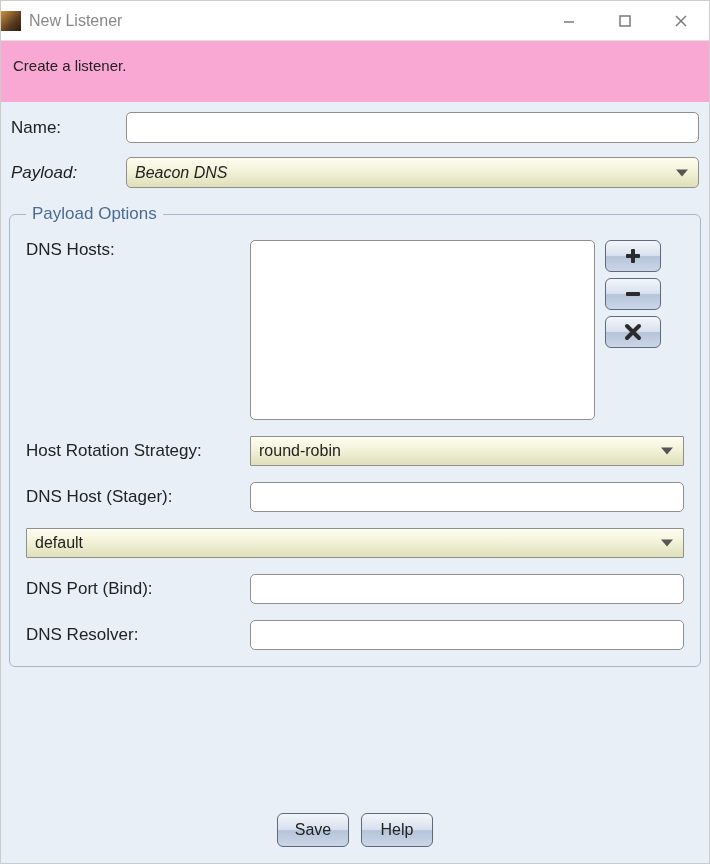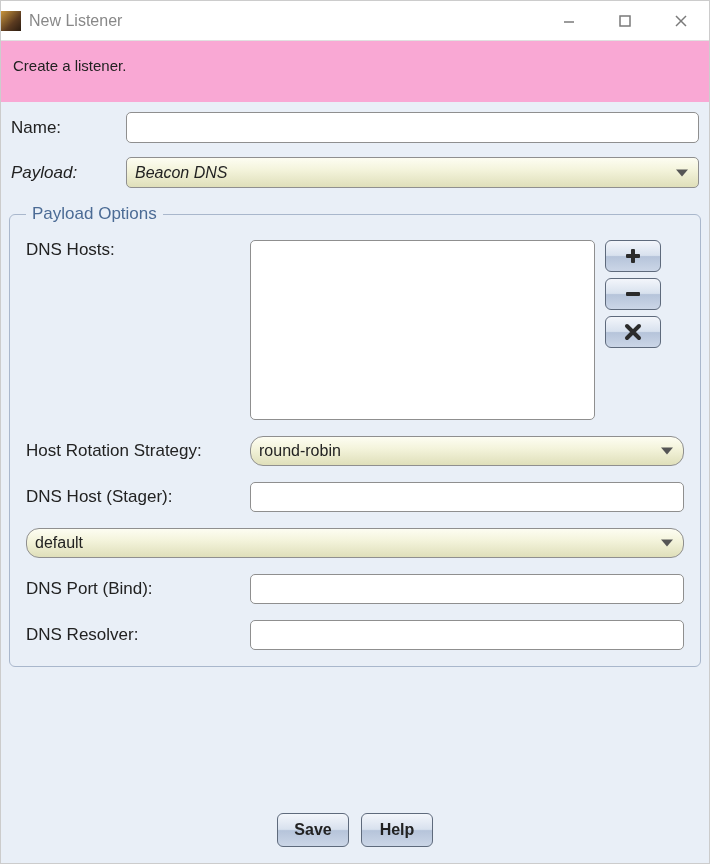--- a/index.html
+++ b/index.html
@@ -156,21 +156,21 @@
     border: 1px solid #8f8f8f;
     border-radius: 5px;
     background: #fff;
     padding: 2px 6px;
     font-size: 16px;
   }
   .combo2 {
     width: 100%;
     height: 30px;
     border: 1px solid #8f8f8f;
-    border-radius: 13px;
+    border-radius: 1px;
     background: linear-gradient(#fdfdf2 0%, #f4f4dc 40%, #dfdfba 100%);
     display: flex; align-items: center;
     padding: 0 8px;
     position: relative;
     cursor: pointer;
     color: #222;
   }
   .combo2::after {
     content: "";
     position: absolute;
@@ -191,21 +191,20 @@
   .btn {
     min-width: 72px;
     height: 34px;
     padding: 0 14px;
     border: 1px solid #5e6a7c;
     border-radius: 6px;
     background: linear-gradient(#f3f6fb 0%, #d8e1ee 48%, #b6c4da 52%, #cbd6e7 100%);
     cursor: pointer;
     font-size: 16px;
     color: #222;
-    font-weight: bold;
   }
   .fill-space { flex:1; background:#e9eff7; }
 </style>
 </head>
 <body>
 
 <div class="titlebar">
   <div class="appicon"></div>
   <div class="title">New Listener</div>
   <div class="spacer"></div>

